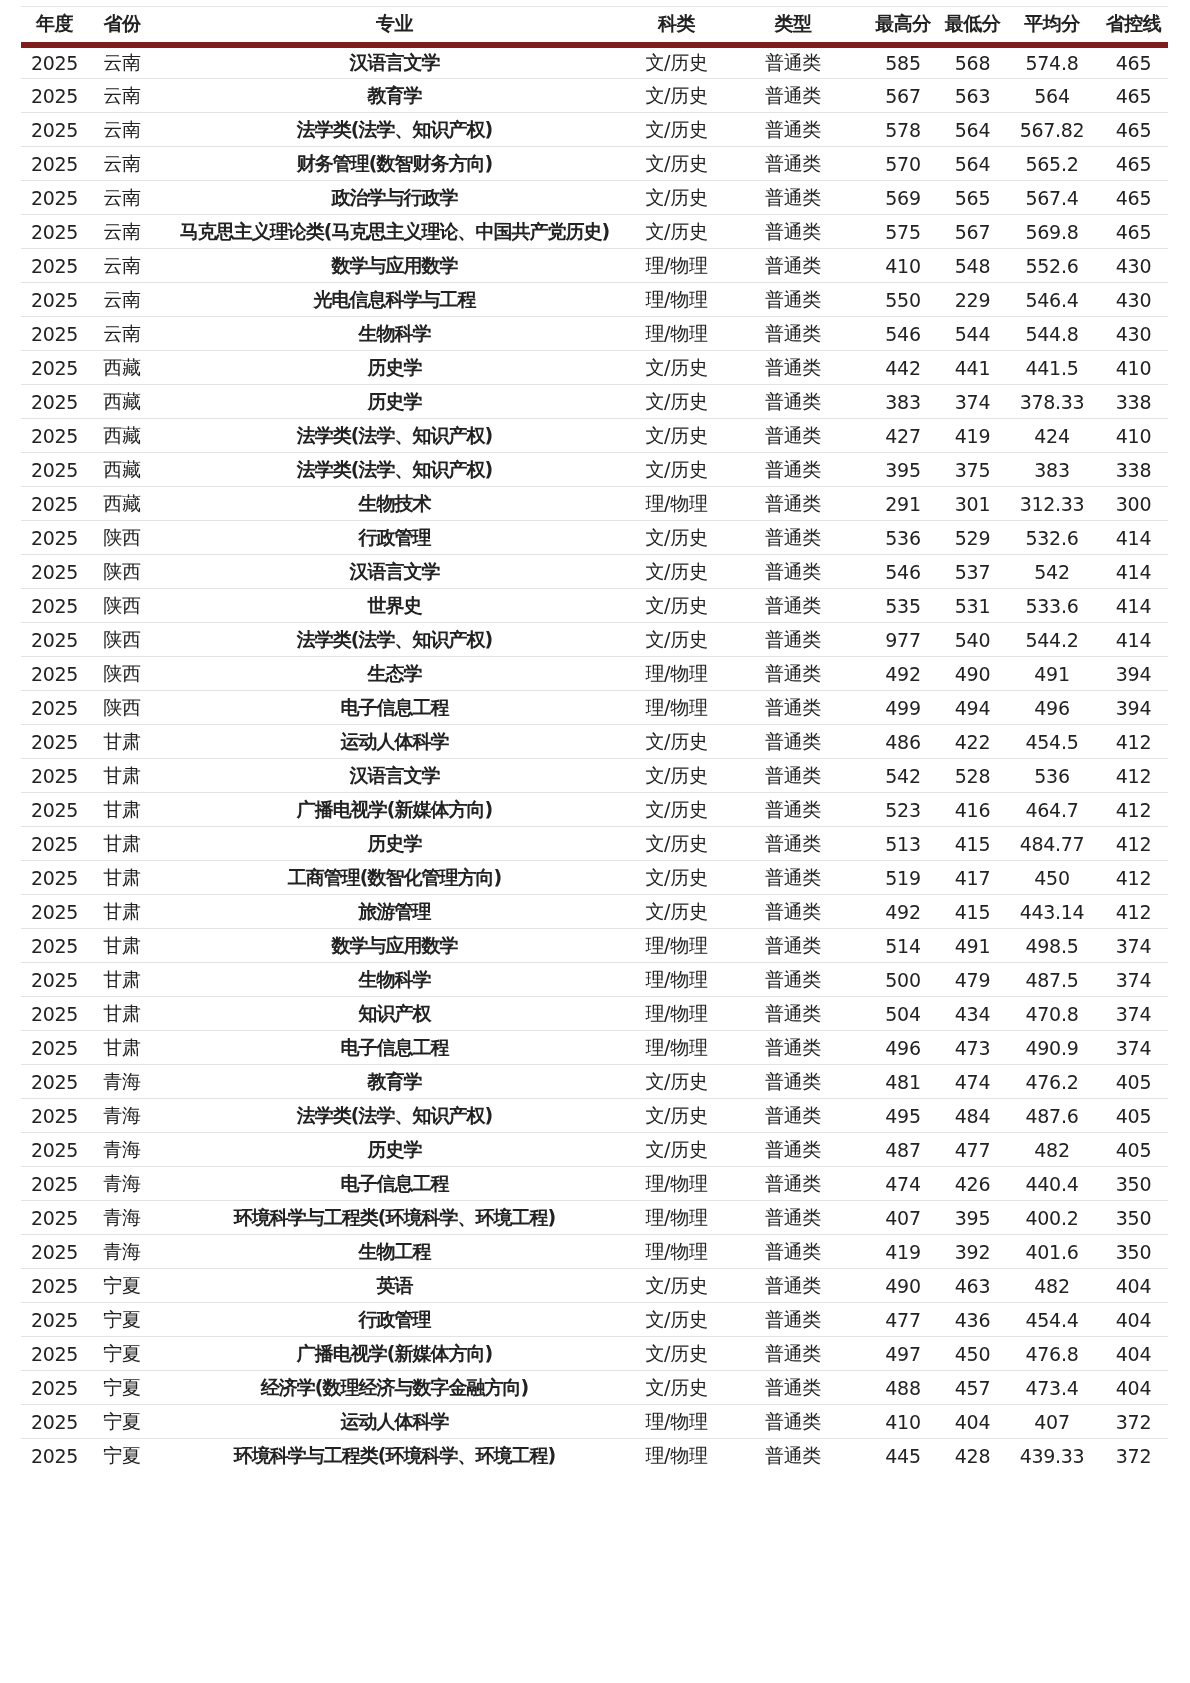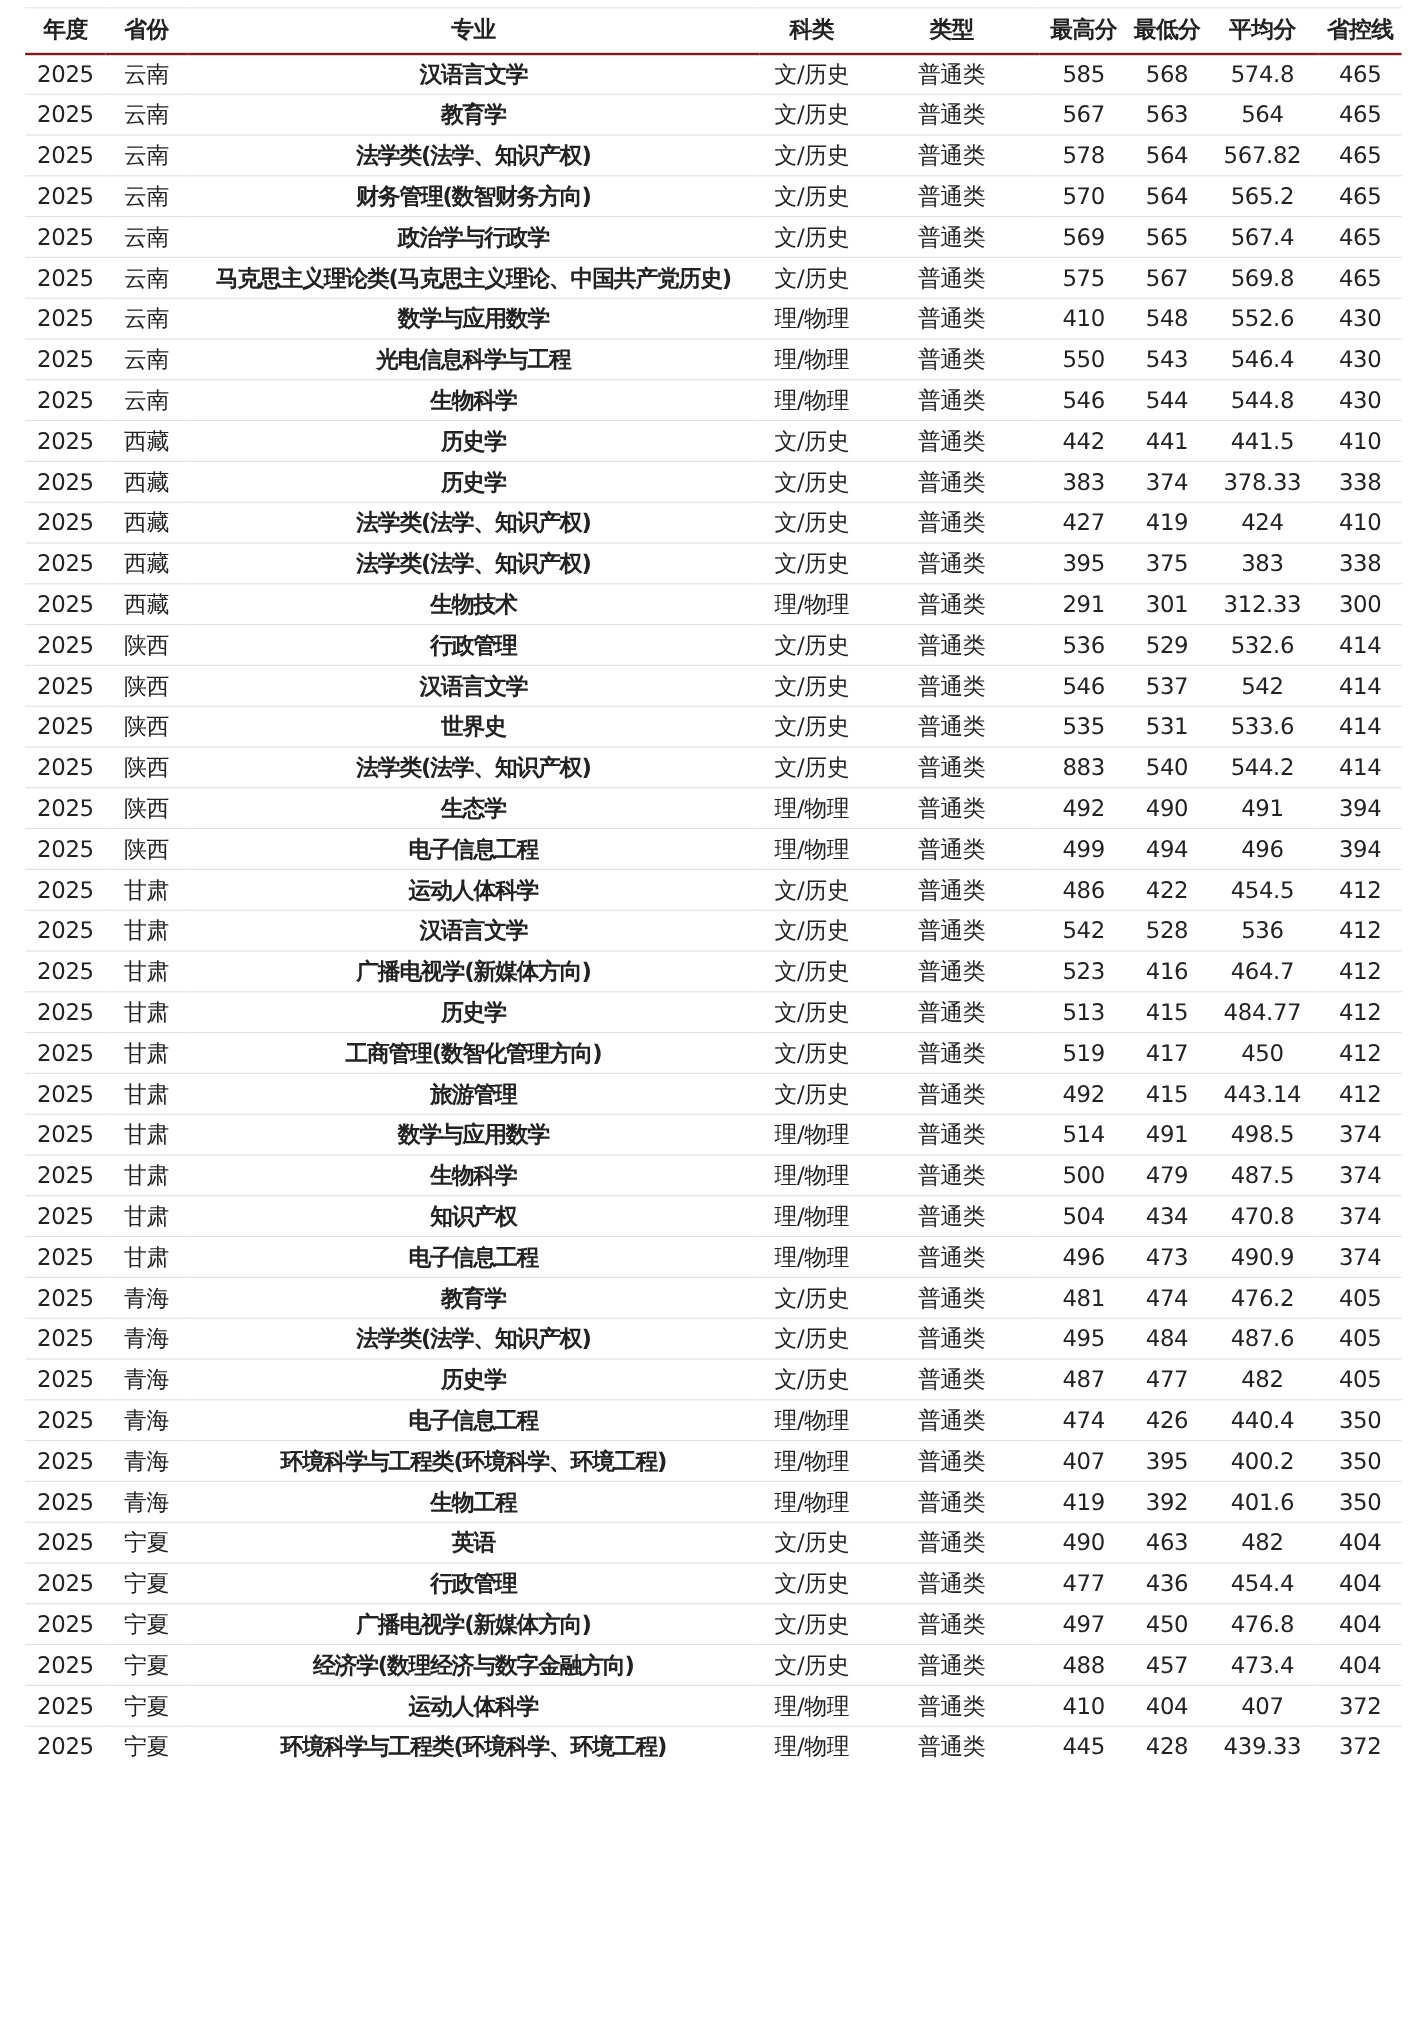--- a/index.html
+++ b/index.html
@@ -1,21 +1,21 @@
 <!DOCTYPE html>
 <html><head>
 <meta charset="utf-8">
 <style>
   html, body { margin: 0; padding: 0; background: #ffffff; }
   body { width: 1190px; height: 1683px; position: relative; overflow: hidden;
          font-family: "DejaVu Sans", "Liberation Sans", sans-serif; color: #222222; }
   .score-table { position: absolute; left: 21px; top: 6px; width: 1147px;
                  border-collapse: collapse; table-layout: fixed; }
   .score-table th, .score-table td { text-align: center; padding: 0; white-space: nowrap; overflow: visible; }
-  .score-table thead tr { height: 38px; border-top: 1px solid #e6e6e6; border-bottom: 2px solid #7f1d1d; font-family: Liberation Serif, serif; }
+  .score-table thead tr { height: 38px; border-top: 1px solid #e6e6e6; border-bottom: 6px solid #7f1d1d; font-family: Liberation Serif, serif; }
   .score-table th { font-size: 19px; font-weight: bold; color: #222222; letter-spacing: -0.5px; }
   .score-table tbody tr { height: 34px; border-bottom: 1px solid #e3e3e3; }
   .score-table tbody tr:last-child { border-bottom: none; }
   .score-table td { font-size: 19px; color: #222222; letter-spacing: -0.3px; }
   .score-table td.major { letter-spacing: -1px; font-weight: bold; }
 </style>
 </head>
 <body>
 
 <table class="score-table">
@@ -121,21 +121,21 @@
         <td>552.6</td>
         <td>430</td>
       </tr>
       <tr>
         <td>2025</td>
         <td>云南</td>
         <td class="major">光电信息科学与工程</td>
         <td>理/物理</td>
         <td>普通类</td>
         <td>550</td>
-        <td>543</td>
+        <td>229</td>
         <td>546.4</td>
         <td>430</td>
       </tr>
       <tr>
         <td>2025</td>
         <td>云南</td>
         <td class="major">生物科学</td>
         <td>理/物理</td>
         <td>普通类</td>
         <td>546</td>
@@ -230,21 +230,21 @@
         <td>531</td>
         <td>533.6</td>
         <td>414</td>
       </tr>
       <tr>
         <td>2025</td>
         <td>陕西</td>
         <td class="major">法学类(法学、知识产权)</td>
         <td>文/历史</td>
         <td>普通类</td>
-        <td>883</td>
+        <td>977</td>
         <td>540</td>
         <td>544.2</td>
         <td>414</td>
       </tr>
       <tr>
         <td>2025</td>
         <td>陕西</td>
         <td class="major">生态学</td>
         <td>理/物理</td>
         <td>普通类</td>

